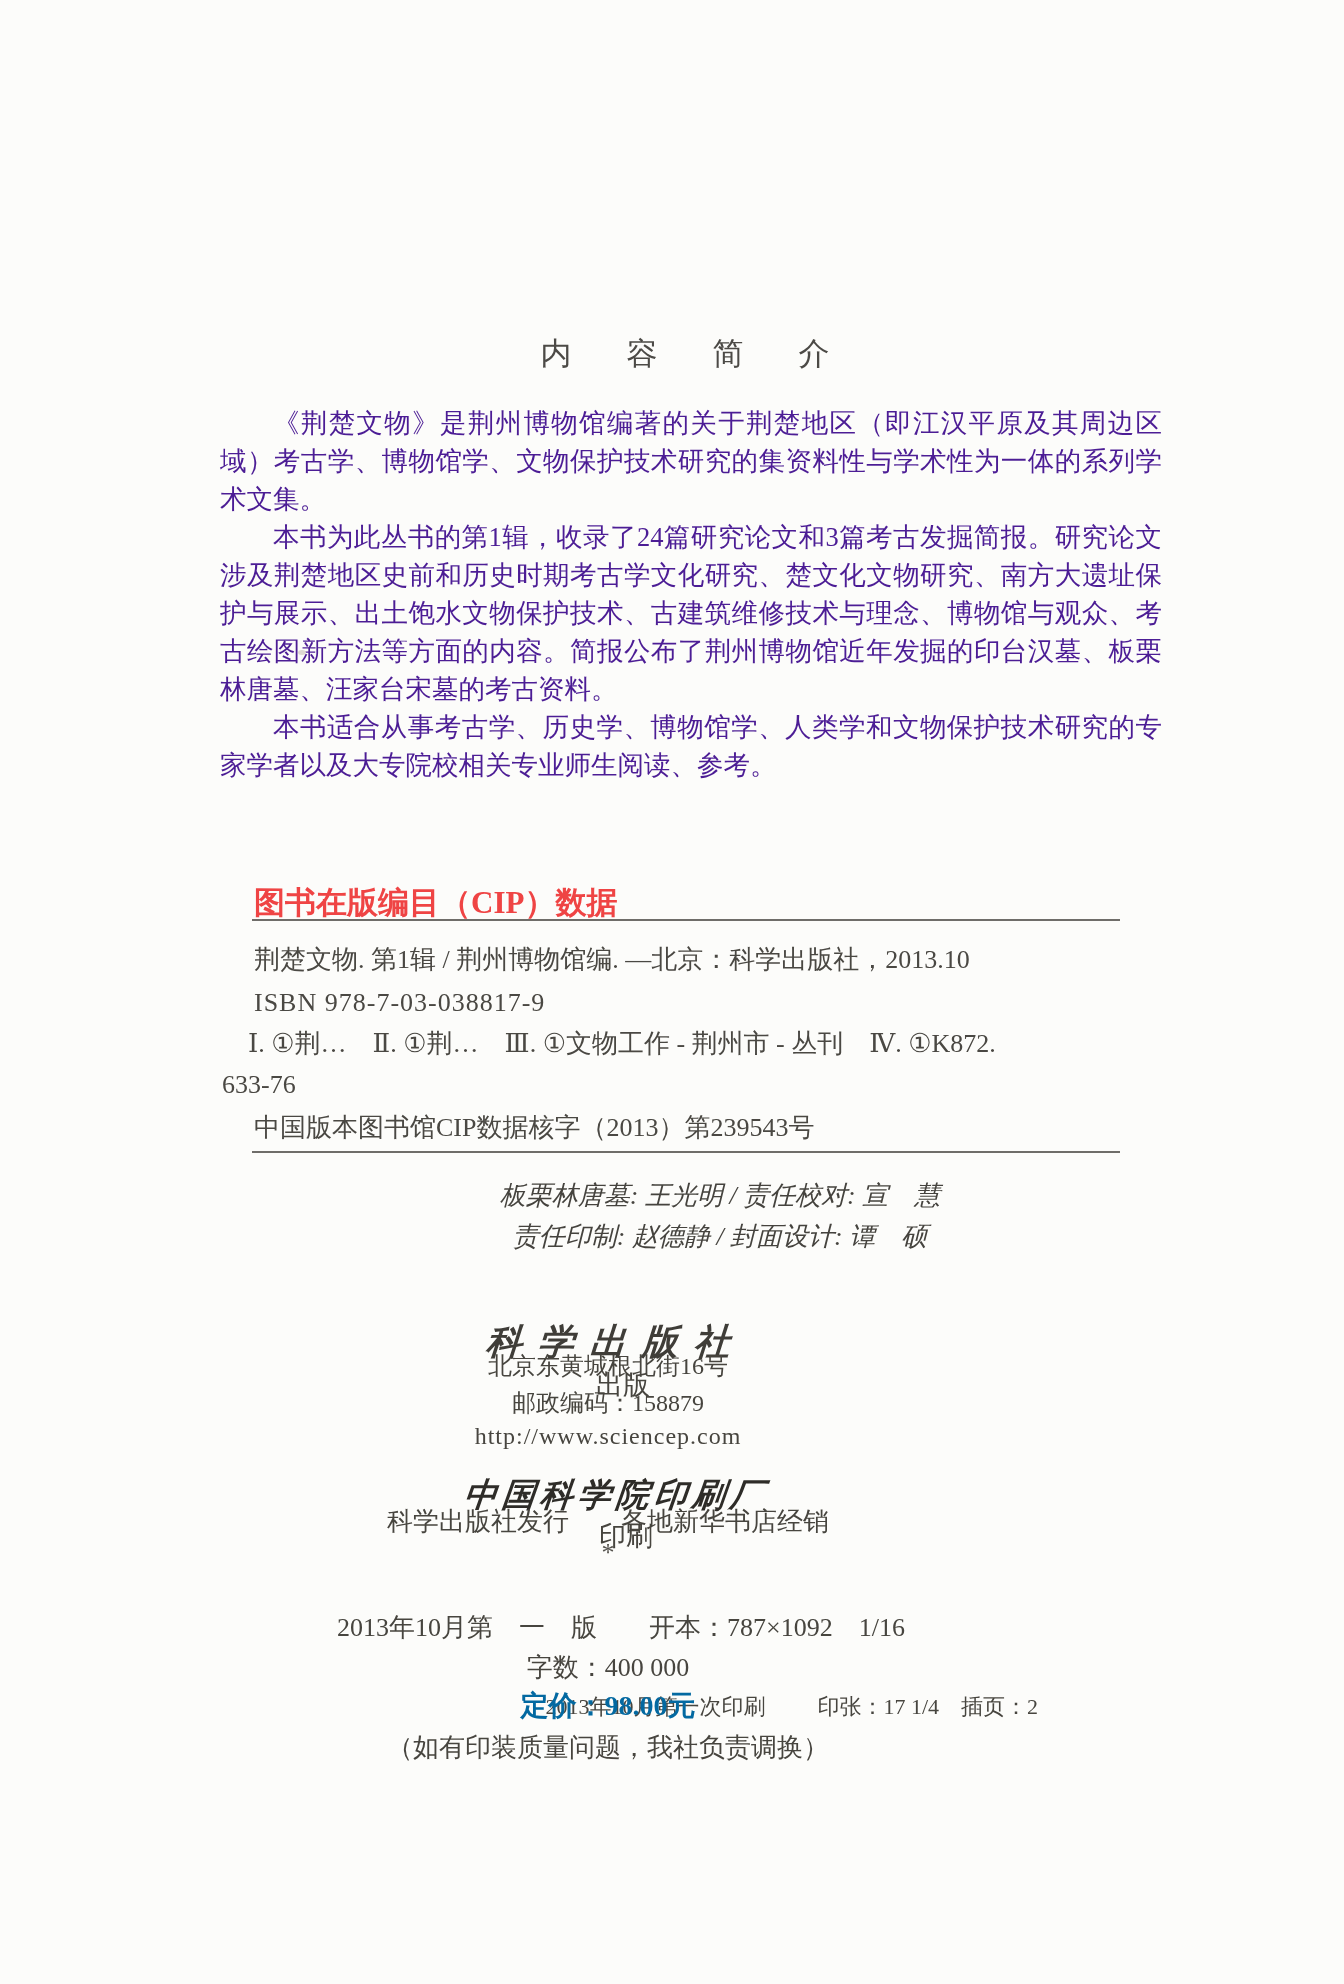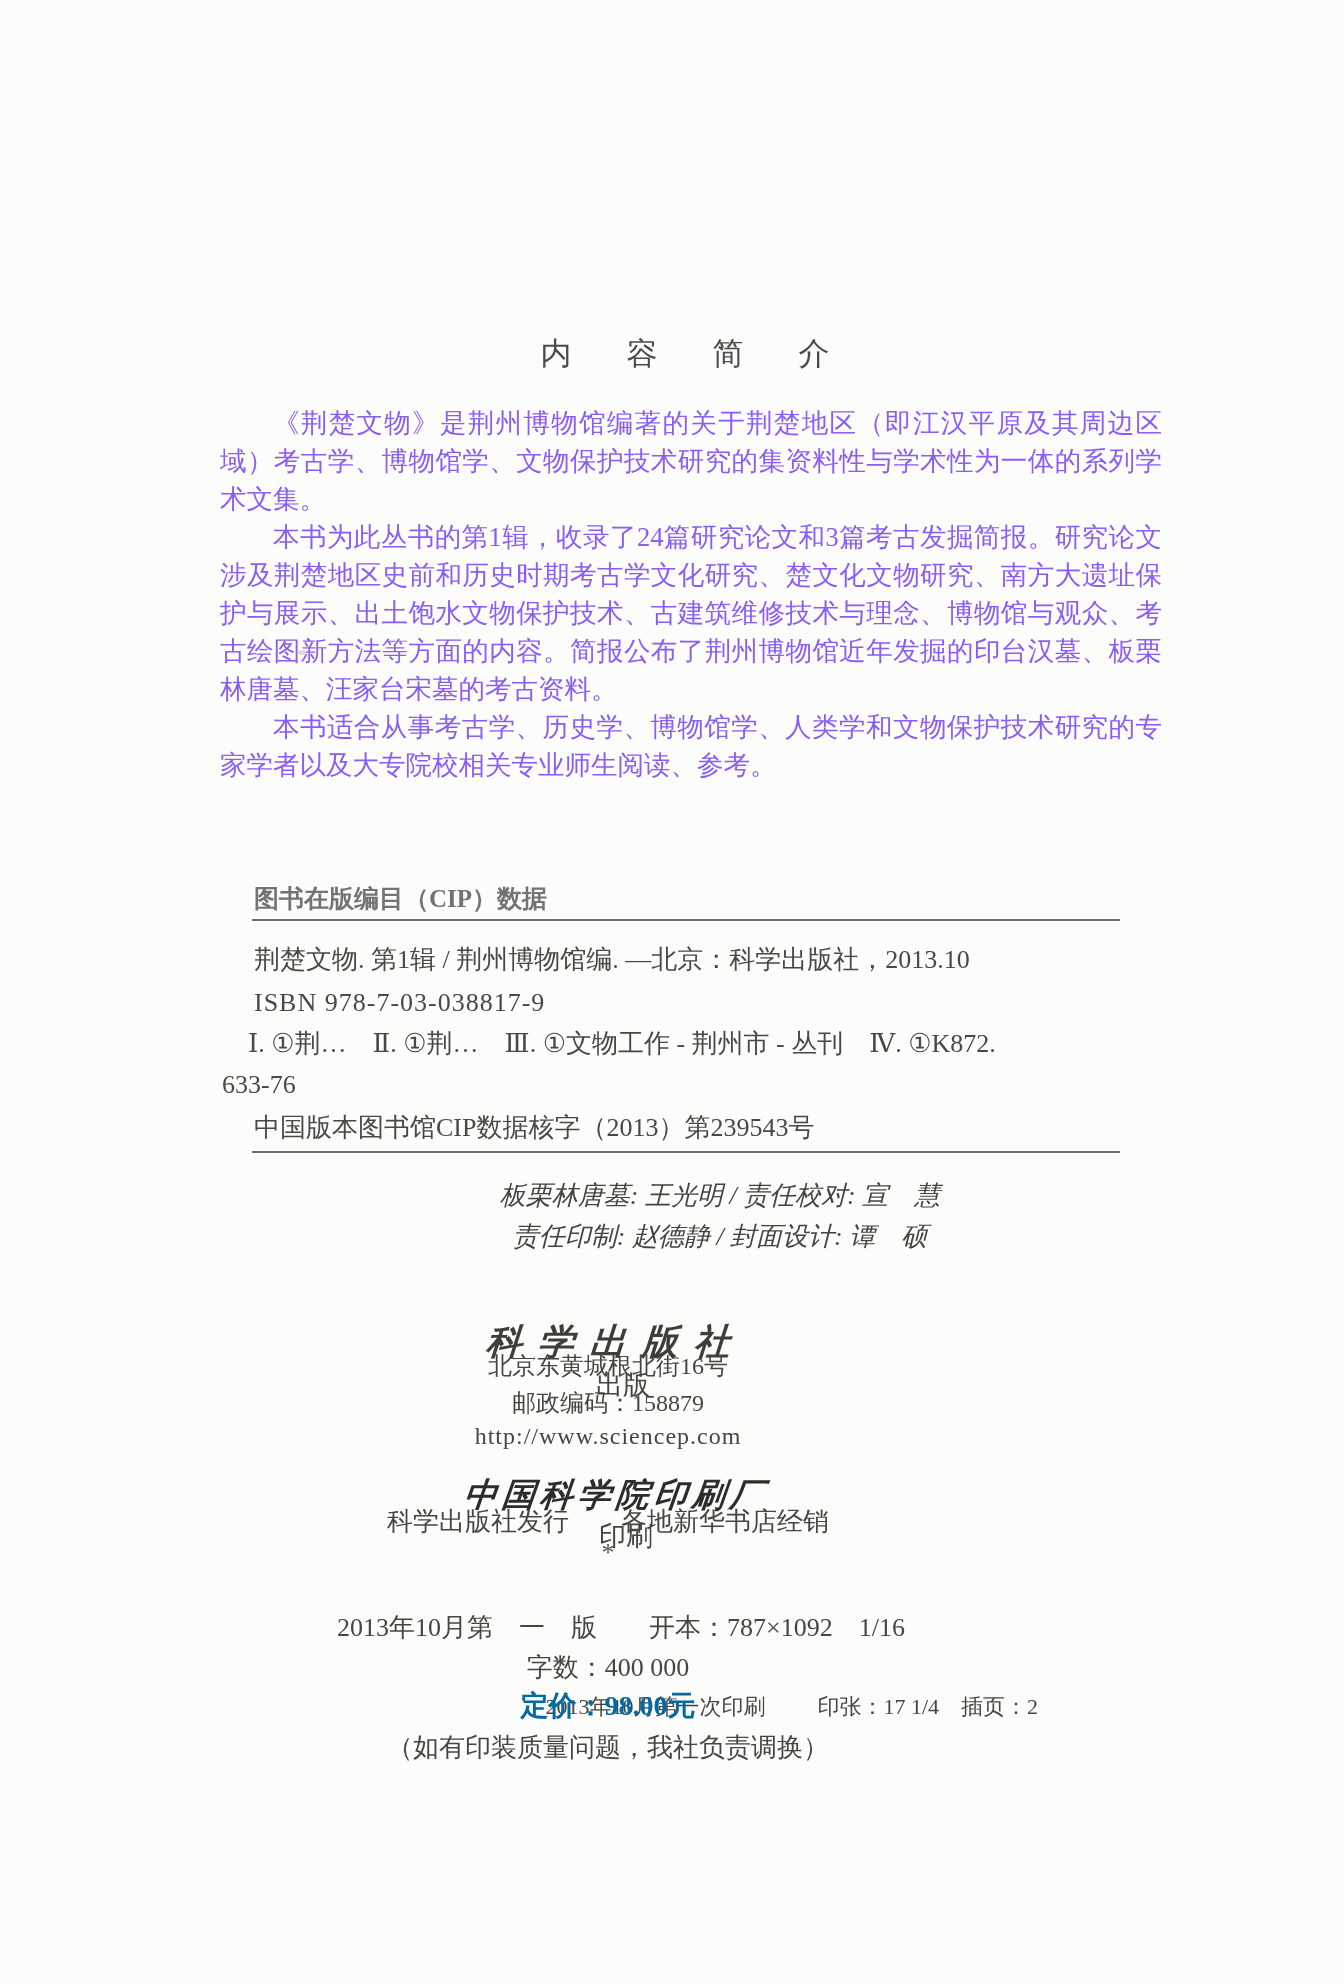--- a/index.html
+++ b/index.html
@@ -21,25 +21,25 @@
     font-size: 31px;
     letter-spacing: 12px;
     color: #4c4a46;
     white-space: pre;
   }
   .intro-text {
     top: 404px; left: 190px; width: 942px;
     font-size: 26.5px;
     line-height: 38px;
     text-align: justify;
-    color: #8b5cf6;
+    color: #4c1d95;
   }
   .intro-text p { margin: 0; text-indent: 2em; }
 
-  .cip-header { top: 882px; left: 224px; font-size: 25px; font-weight: bold; color: #737373; }
+  .cip-header { top: 882px; left: 224px; font-size: 31px; font-weight: bold; color: #ef4444; }
   .rule { left: 222px; width: 868px; height: 2px; background: #6f6d69; }
   .rule-top { top: 919px; }
   .rule-bottom { top: 1151px; }
   .cip-line { font-size: 26px; color: #4a4843; white-space: pre; }
   .cip-record   { top: 942px;  left: 224px; }
   .cip-isbn     { top: 988px;  left: 224px; letter-spacing: 1px; }
   .cip-class1   { top: 1026px; left: 218px; }
   .cip-class2   { top: 1070px; left: 192px; }
   .cip-registry { top: 1110px; left: 224px; }
 

